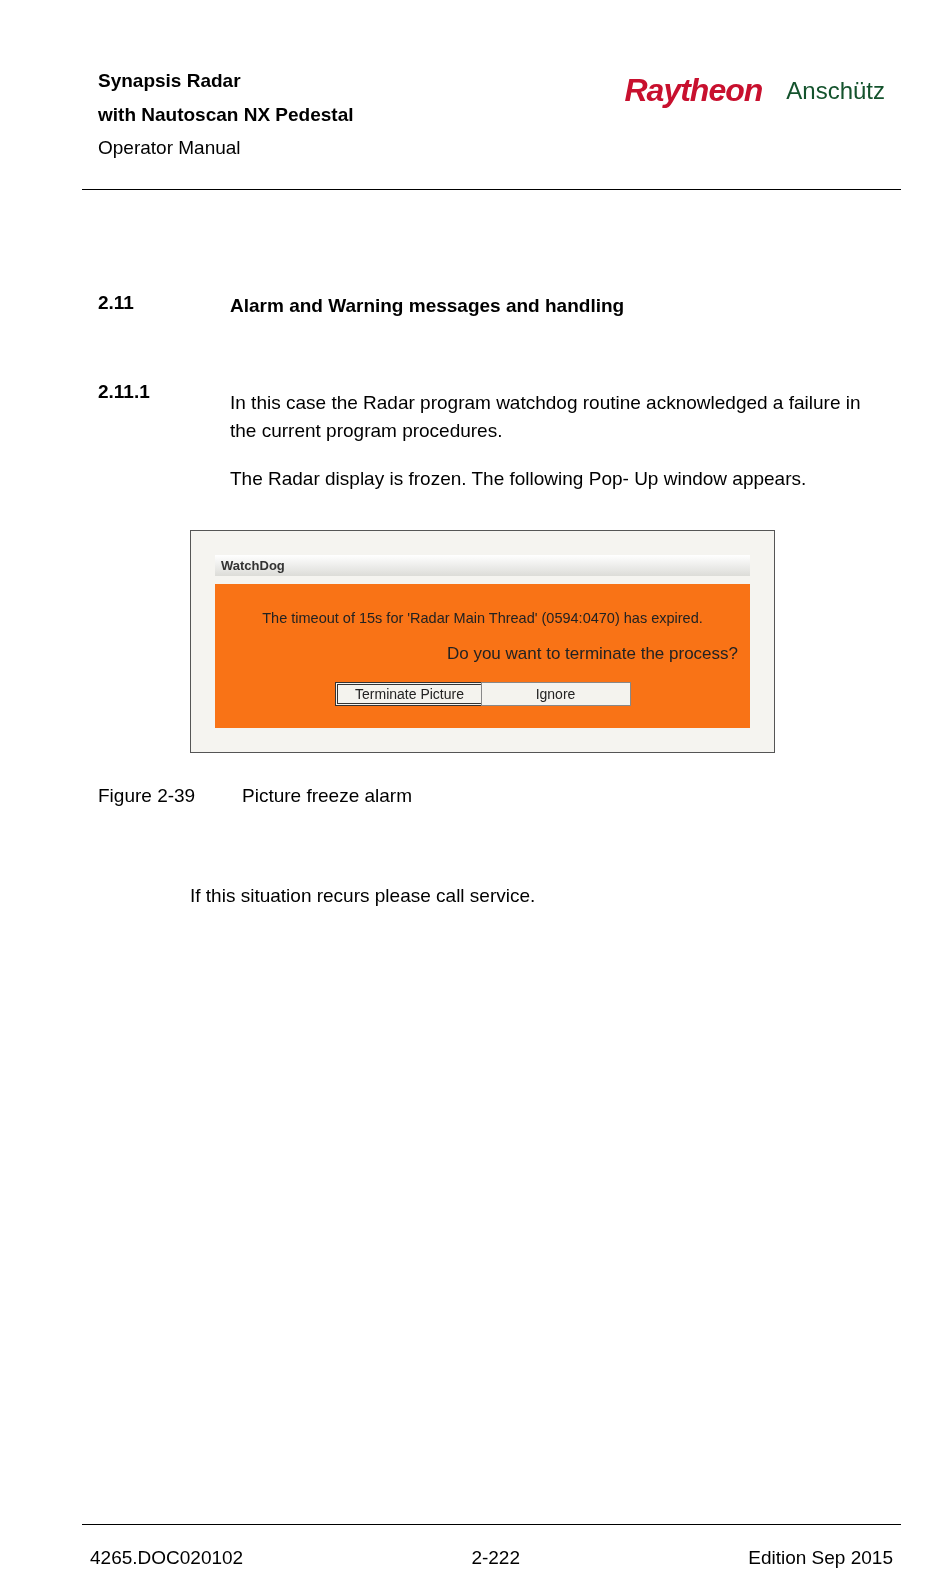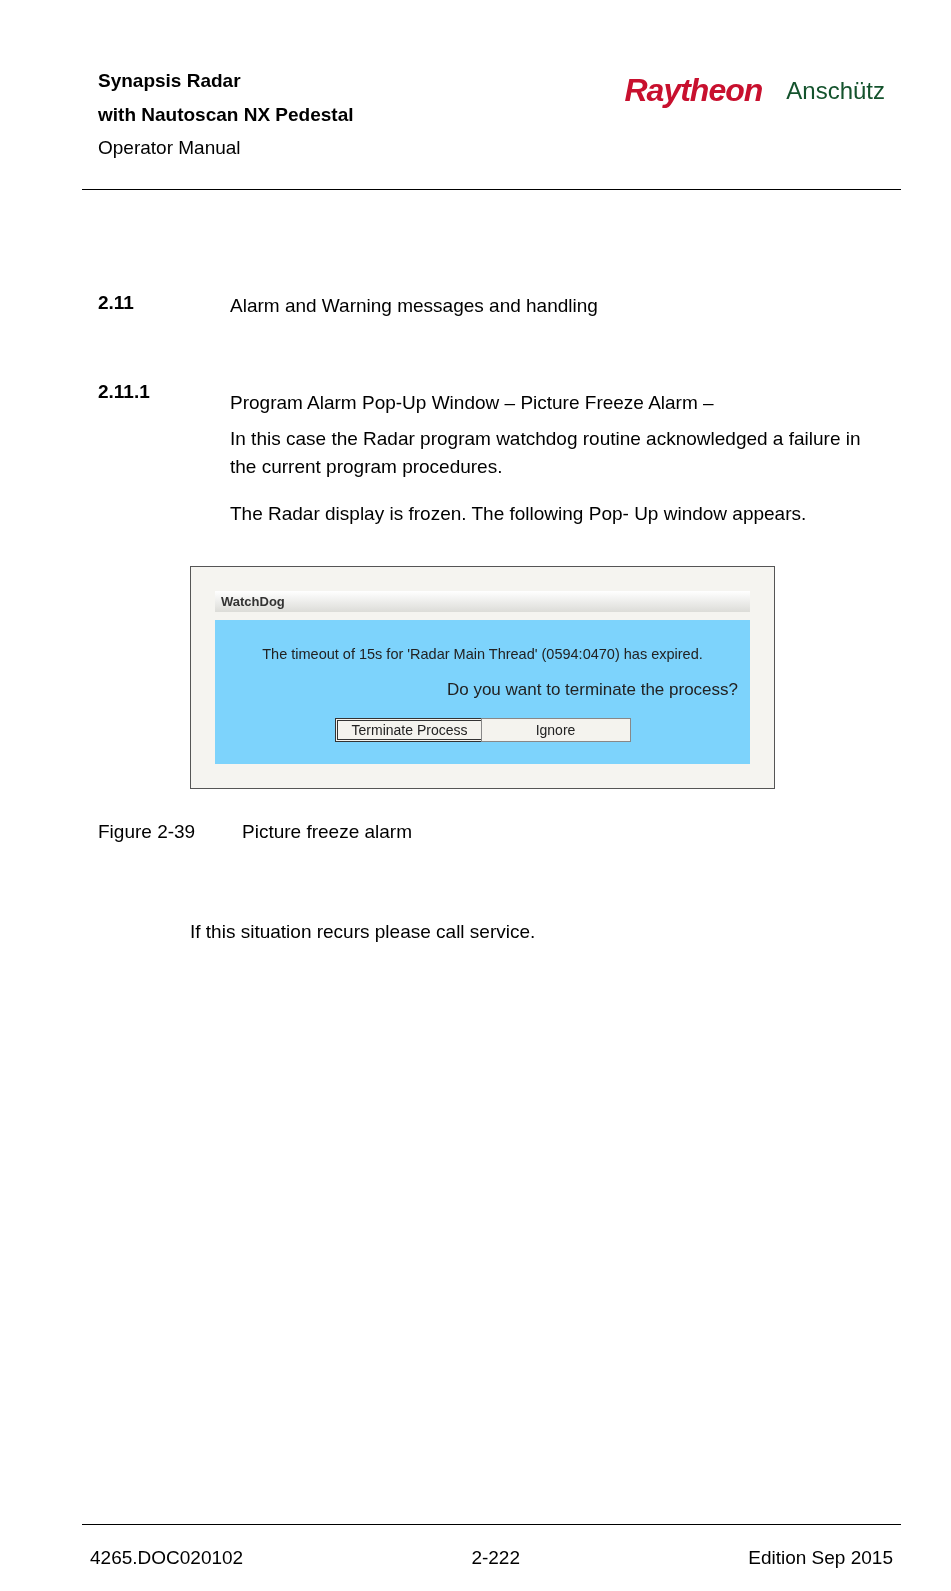--- a/index.html
+++ b/index.html
@@ -62,39 +62,39 @@
       width: 108px;
       flex-shrink: 0;
       font-weight: 700;
       font-size: 19px;
     }
     .text-col {
       flex: 1;
       font-size: 19px;
       line-height: 1.45;
     }
-    .text-col .bold { font-weight: 400; }
+    .text-col .bold { font-weight: 700; }
     .para2 { margin-top: 20px; }
     .dialog-wrap {
       margin-left: 108px;
       margin-top: 22px;
       width: 585px;
       border: 1px solid #555;
       padding: 16px;
       background: #f5f4f0;
     }
     .dialog-title {
       background: linear-gradient(to bottom, #ffffff, #dcdcd8);
       font-size: 13px;
       font-weight: 700;
       color: #333;
       padding: 3px 6px;
     }
     .dialog-body {
-      background: #7dd3fc;
+      background: #f97316;
       padding: 18px 4px 14px 4px;
       font-family: "Segoe UI", Tahoma, Arial, sans-serif;
       color: #222;
     }
     .dialog-line1 {
       text-align: center;
       font-size: 14.5px;
       margin-bottom: 18px;
     }
     .dialog-line2 {
@@ -162,33 +162,32 @@
     <div class="row">
       <div class="num-col">2.11</div>
       <div class="text-col">
         <span class="bold">Alarm and Warning messages and handling</span>
       </div>
     </div>
 
     <div class="row" style="margin-bottom:0;">
       <div class="num-col">2.11.1</div>
       <div class="text-col">
-        <div class="bold">Program Alarm Pop-Up Window – Picture Freeze Alarm –</div>
         <div>In this case the Radar program watchdog routine acknowledged a failure in the current program procedures.</div>
         <div class="para2">The Radar display is frozen. The following Pop- Up window appears.</div>
       </div>
     </div>
 
     <div class="dialog-wrap">
       <div class="dialog-title">WatchDog</div>
       <div class="dialog-body">
         <div class="dialog-line1">The timeout of 15s for 'Radar Main Thread' (0594:0470) has expired.</div>
         <div class="dialog-line2">Do you want to terminate the process?</div>
         <div class="dialog-buttons">
-          <span class="dbtn def">Terminate Process</span><span class="dbtn">Ignore</span>
+          <span class="dbtn def">Terminate Picture</span><span class="dbtn">Ignore</span>
         </div>
       </div>
     </div>
 
     <div class="fig-caption">
       <span class="fnum">Figure 2-39</span>
       <span>Picture freeze alarm</span>
     </div>
 
     <div class="after-para">If this situation recurs please call service.</div>

